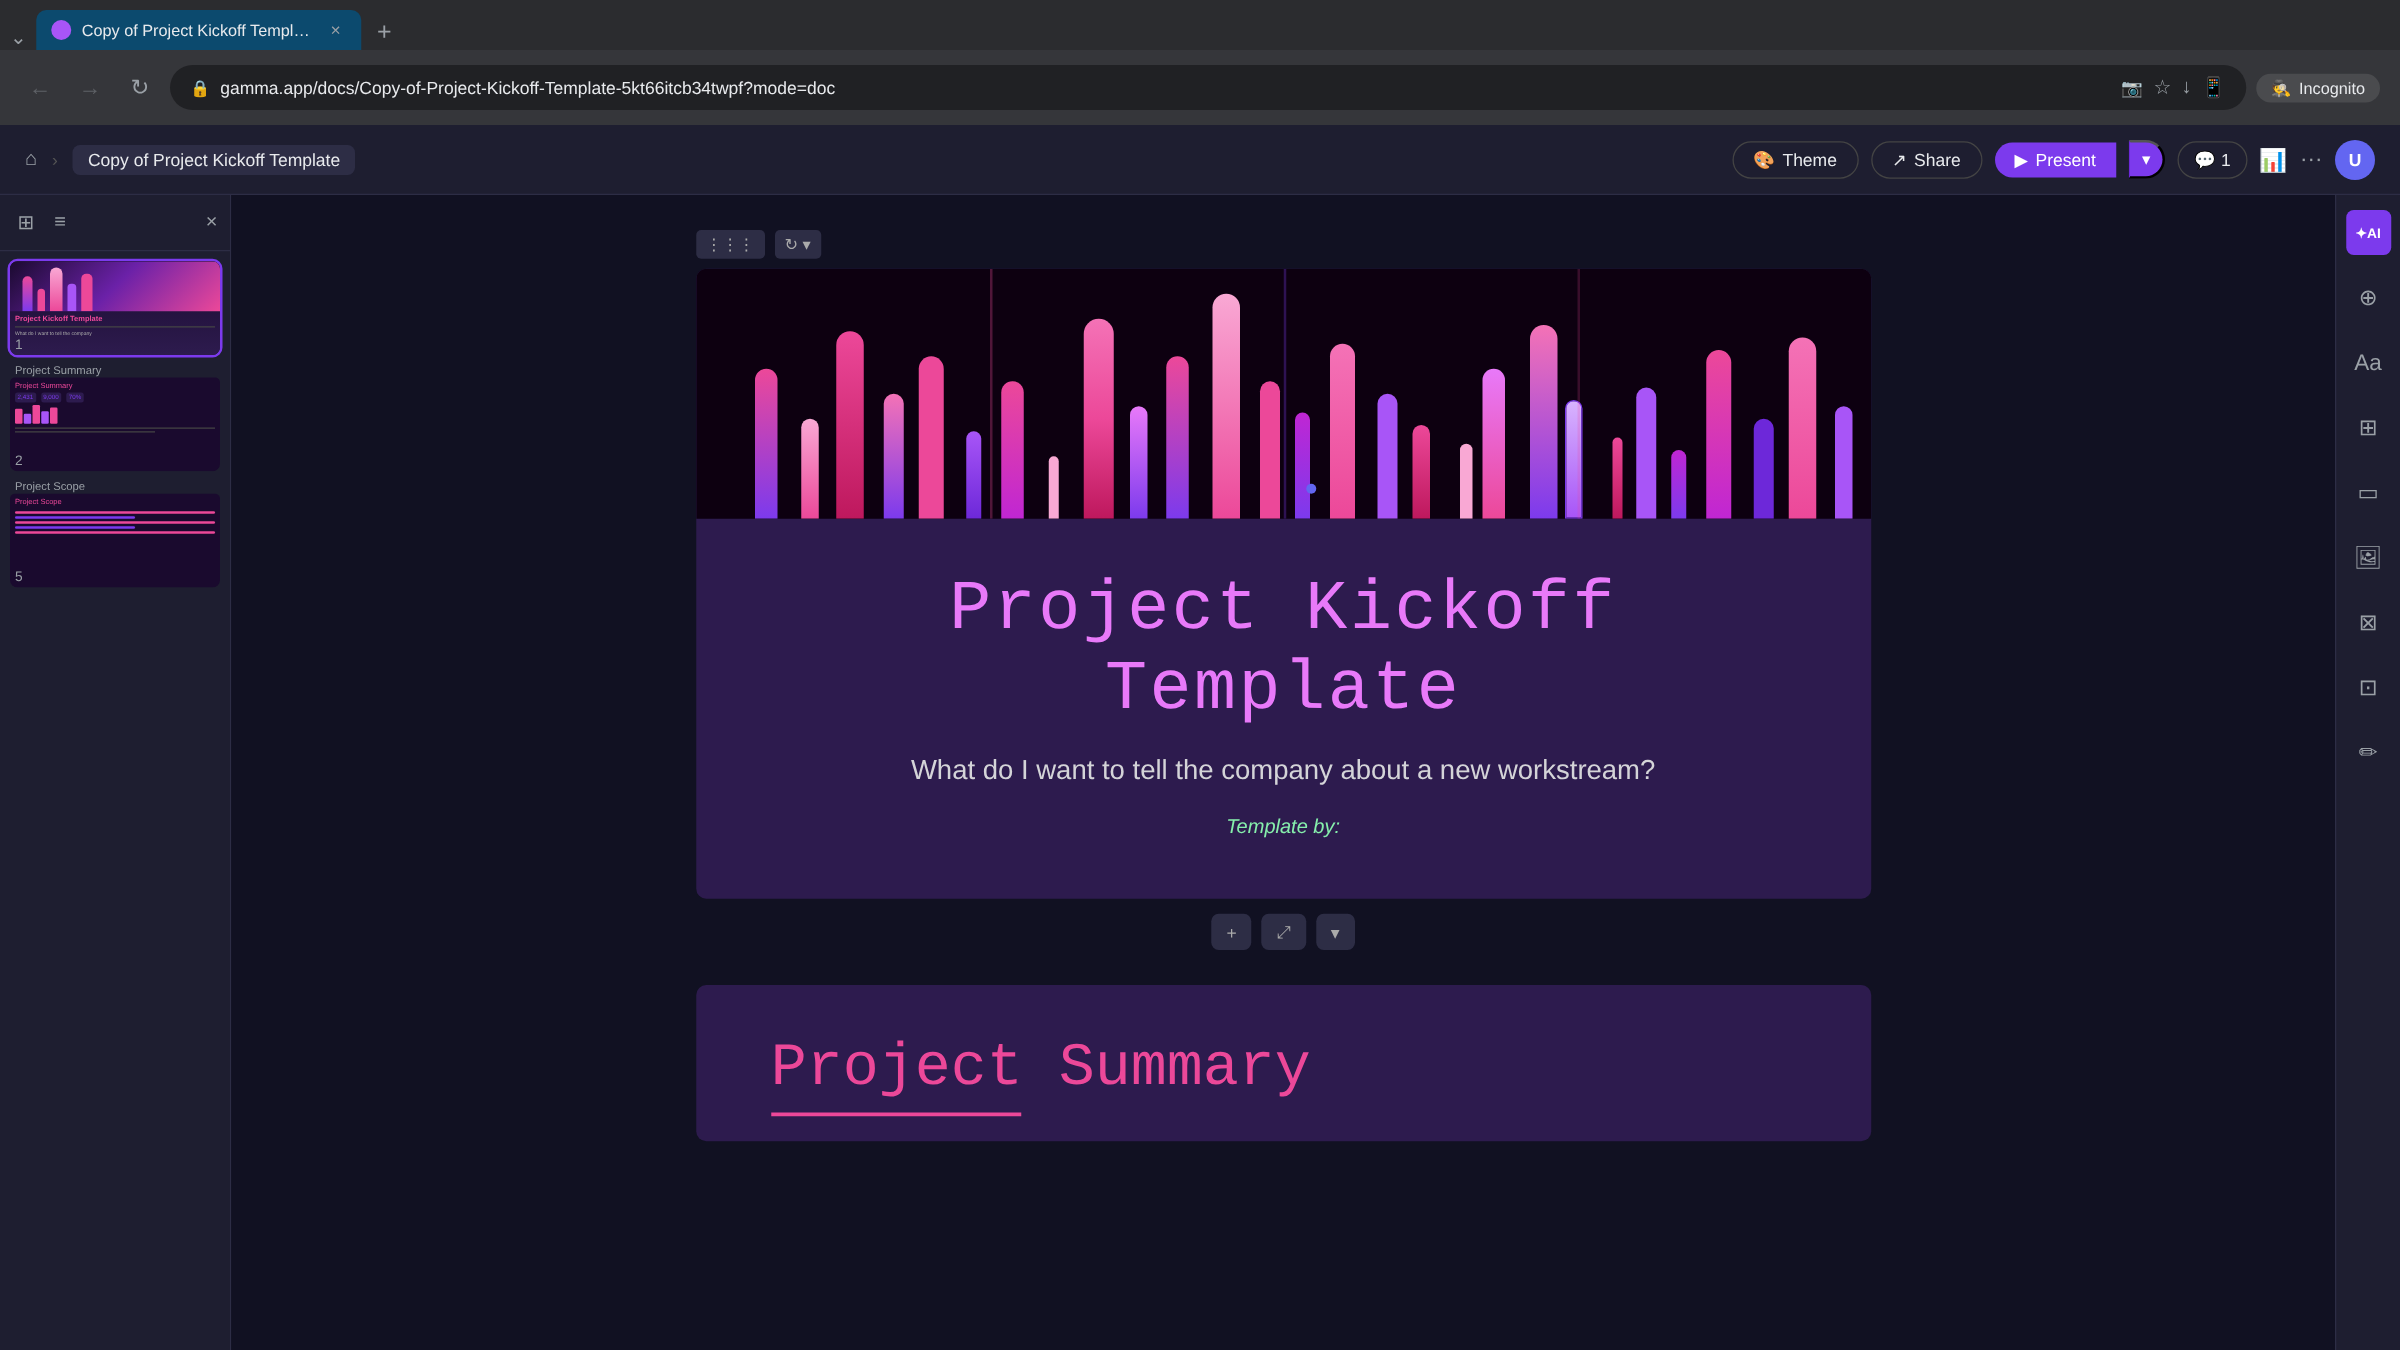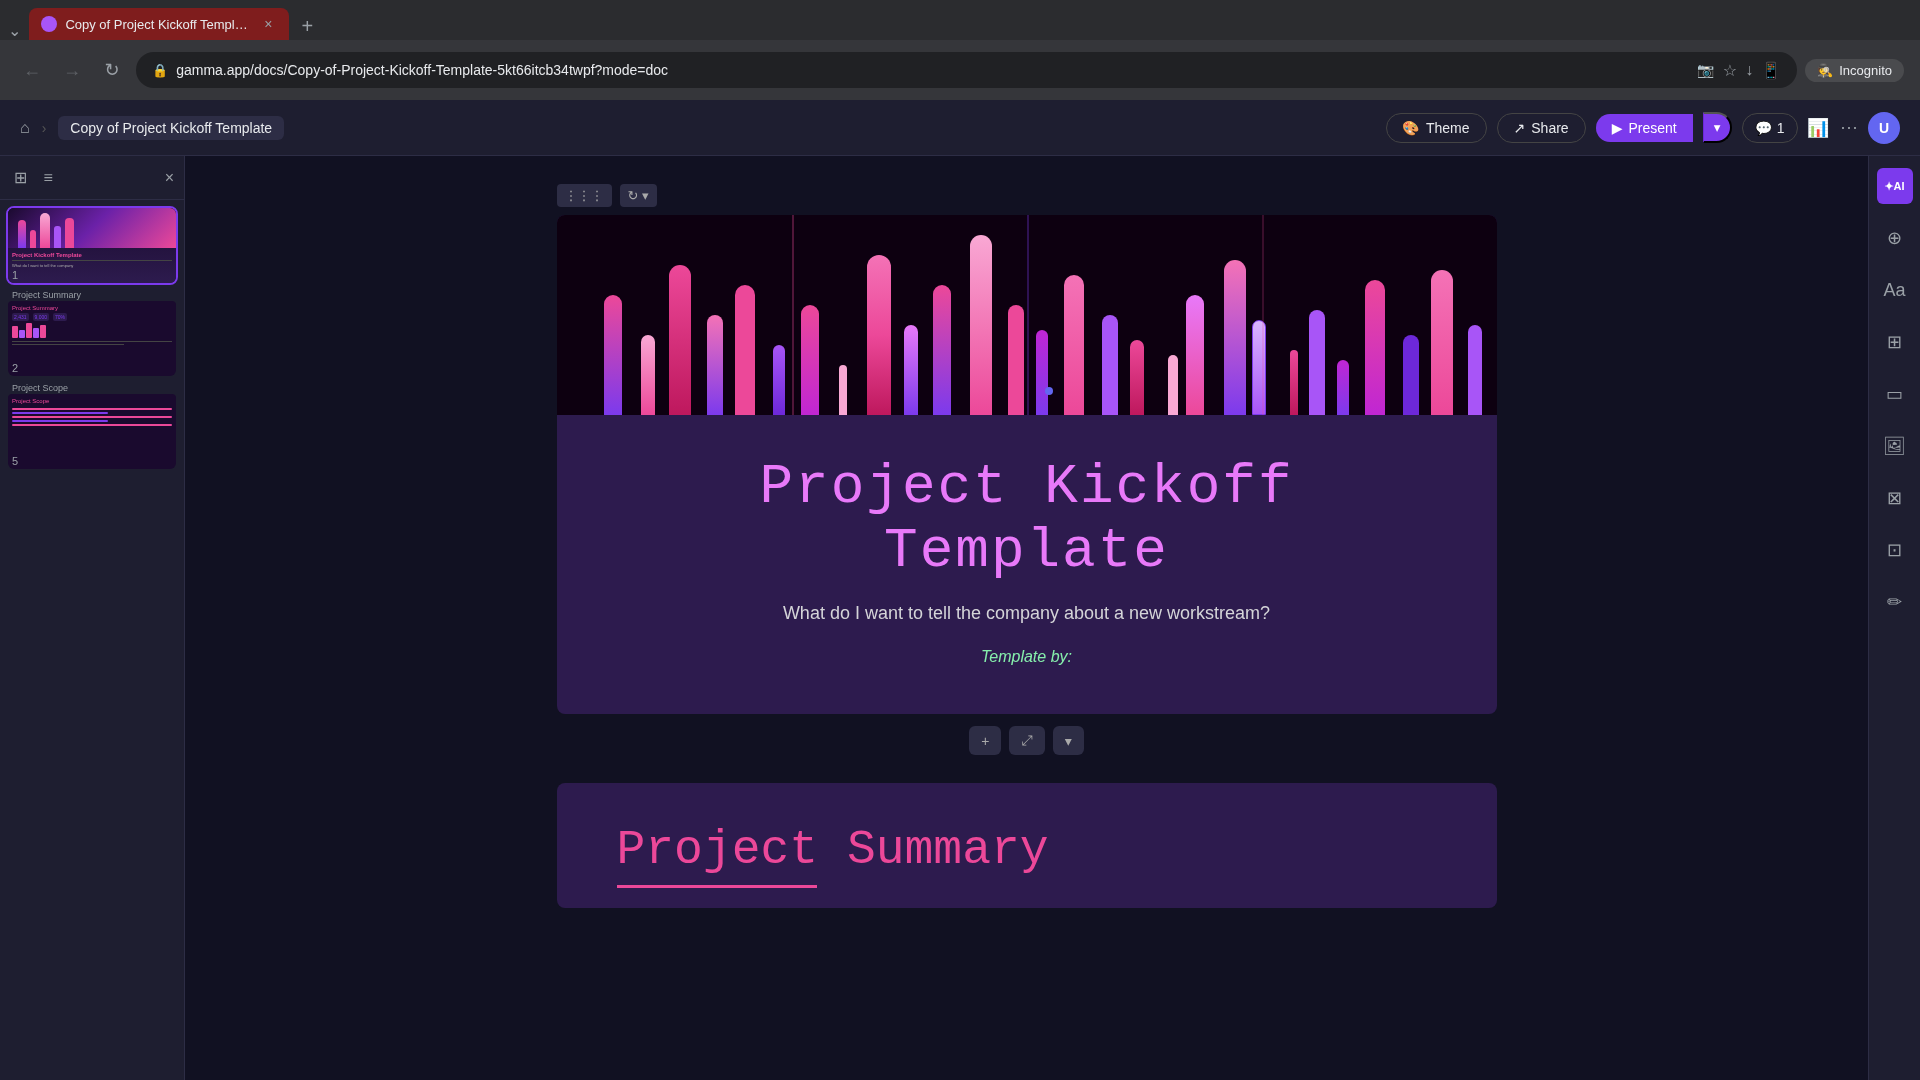--- a/index.html
+++ b/index.html
@@ -1,21 +1,21 @@
 <!DOCTYPE html>
 <html><head>
   <meta charset="utf-8">
   <style>
     * { margin: 0; padding: 0; box-sizing: border-box; }
     body { width: 1920px; height: 1080px; overflow: hidden; background: #202124; font-family: -apple-system, BlinkMacSystemFont, 'Segoe UI', sans-serif; }
 
     
     .browser-chrome { background: #35363a; height: 100px; display: flex; flex-direction: column; }
     .tab-bar { height: 40px; display: flex; align-items: flex-end; padding: 0 8px; background: #2b2c2f; }
-    .tab { display: flex; align-items: center; background: #7f1d1d; border-radius: 8px 8px 0 0; padding: 0 12px; height: 32px; gap: 8px; min-width: 200px; max-width: 260px; text-align: right; }
+    .tab { display: flex; align-items: center; background: #0c4a6e; border-radius: 8px 8px 0 0; padding: 0 12px; height: 32px; gap: 8px; min-width: 200px; max-width: 260px; text-align: right; }
     .tab-favicon { width: 16px; height: 16px; background: #a855f7; border-radius: 50%; flex-shrink: 0; }
     .tab-title { font-size: 13px; color: #e8eaed; white-space: nowrap; overflow: hidden; text-overflow: ellipsis; flex: 1; }
     .tab-close { color: #9aa0a6; font-size: 14px; cursor: pointer; width: 18px; height: 18px; display: flex; align-items: center; justify-content: center; border-radius: 50%; }
     .tab-new { color: #9aa0a6; font-size: 20px; margin-left: 4px; cursor: pointer; width: 28px; height: 28px; display: flex; align-items: center; justify-content: center; border-radius: 50%; }
     .tab-dropdown { color: #9aa0a6; margin-right: 8px; cursor: pointer; }
 
     .nav-bar { height: 60px; display: flex; align-items: center; padding: 0 16px; gap: 8px; background: #35363a; }
     .nav-btn { color: #9aa0a6; font-size: 18px; cursor: pointer; width: 32px; height: 32px; display: flex; align-items: center; justify-content: center; border-radius: 50%; }
     .nav-btn.disabled { opacity: 0.4; cursor: default; }
     .address-bar { flex: 1; background: #202124; border-radius: 20px; height: 36px; display: flex; align-items: center; padding: 0 16px; gap: 8px; }
@@ -85,21 +85,21 @@
     .thumb-5-line.short { width: 60%; background: #7c3aed; }
 
     
     .canvas-area { flex: 1; background: #111122; overflow-y: auto; display: flex; flex-direction: column; align-items: center; padding: 20px; }
     .slide-wrapper { position: relative; width: 940px; }
     .slide-controls-top { display: flex; align-items: center; gap: 8px; padding: 8px 0; }
     .slide-control-btn { background: #2d2d45; border: none; color: #aaa; padding: 4px 8px; border-radius: 4px; cursor: pointer; font-size: 13px; }
     .slide-container { width: 940px; background: #2d1b4e; border-radius: 8px; overflow: hidden; position: relative; }
     .slide-content-area { padding: 40px 60px; text-align: center; min-height: 280px; display: flex; flex-direction: column; align-items: center; justify-content: center; }
     .slide-main-title { font-size: 56px; color: #e879f9; font-family: 'Courier New', monospace; font-weight: normal; letter-spacing: 2px; margin-bottom: 20px; }
-    .slide-subtitle { font-size: 18px; color: #d4d4d8; margin-bottom: 24px; }
+    .slide-subtitle { font-size: 22px; color: #d4d4d8; margin-bottom: 24px; }
     .slide-template-by { font-size: 16px; color: #86efac; font-style: italic; margin-bottom: 8px; }
     .slide-attribution { font-size: 16px; color: #d4d4d8; display: flex; align-items: center; gap: 8px; }
     .slide-link { color: #a78bfa; text-decoration: underline; }
 
     
     .slide-footer { display: flex; justify-content: center; padding: 12px 0; gap: 8px; }
     .footer-btn { background: #2d2d45; border: none; color: #aaa; padding: 6px 12px; border-radius: 6px; cursor: pointer; font-size: 14px; display: flex; align-items: center; gap: 4px; }
 
     
     .slide-container-2 { width: 940px; background: #2d1b4e; border-radius: 8px; overflow: hidden; margin-top: 16px; }

